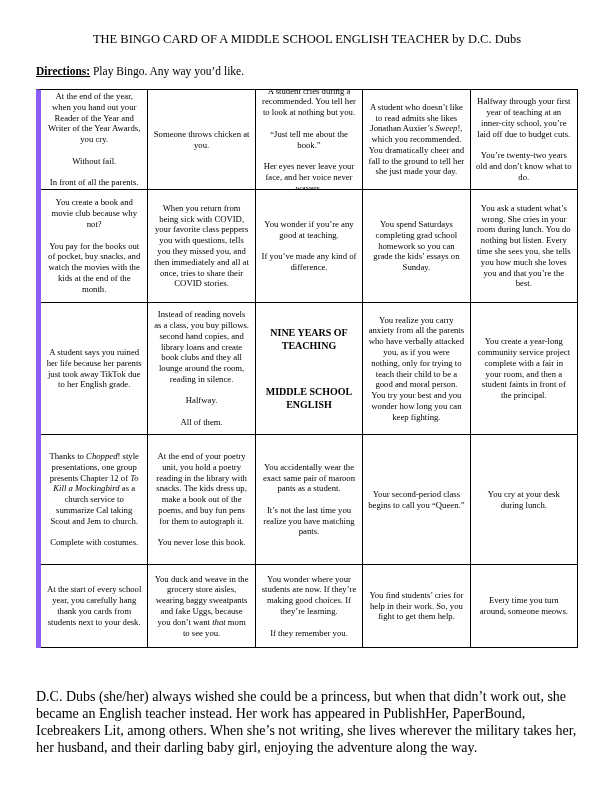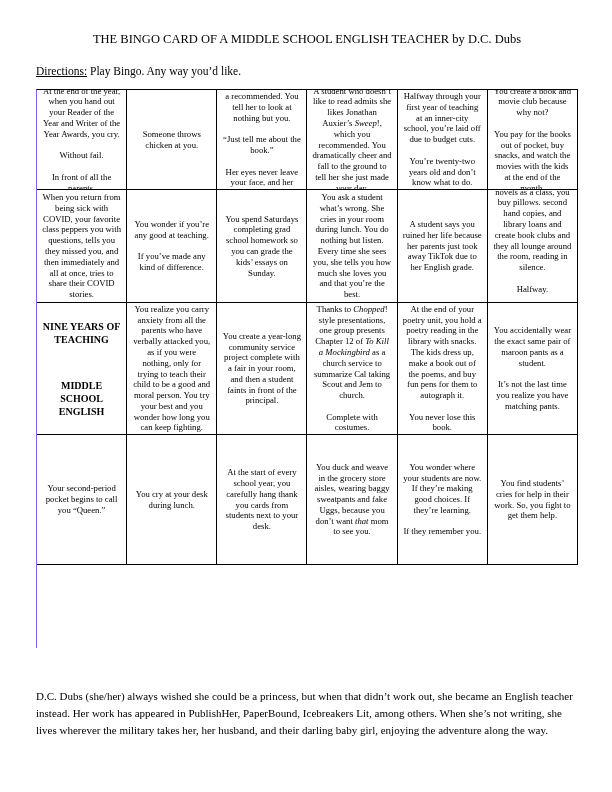--- a/index.html
+++ b/index.html
@@ -20,28 +20,28 @@
     text-align: center;
     font-size: 12.5px;
     line-height: 15px;
     white-space: nowrap;
   }
   .directions {
     margin-top: 17px;
     font-size: 11.5px;
     line-height: 14px;
   }
-  .directions .u { text-decoration: underline; }
+  .directions .u { text-decoration: underline; font-weight: bold; }
   .grid {
     margin-top: 11px;
     display: grid;
-    grid-template-columns: repeat(6, 1fr);
+    grid-template-columns: repeat(5, 1fr);
     grid-template-rows: 100px 113px 132px 130px 83px;
     border-top: 1px solid #000;
-    border-left: 1px solid #8b5cf6;
+    border-left: 5px solid #8b5cf6;
     width: 100%;
     box-sizing: border-box;
   }
   .cell {
     border-right: 1px solid #000;
     border-bottom: 1px solid #000;
     box-sizing: border-box;
     display: flex;
     flex-direction: column;
     justify-content: center;
@@ -57,21 +57,21 @@
   .center-cell {
     font-weight: bold;
     font-size: 10px;
     line-height: 13px;
     gap: 20px;
   }
   .center-cell p { margin: 0 0 13px 0; }
   .center-cell p:last-child { margin-bottom: 0; }
   .bio {
     margin: 40px 0 0 0;
-    font-size: 11px;
+    font-size: 14px;
     line-height: 17px;
     text-align: left;
   }
 </style>
 </head>
 <body>
 
 <div class="page">
   <div class="title">THE BINGO CARD OF A MIDDLE SCHOOL ENGLISH TEACHER by D.C. Dubs</div>
   <div class="directions"><span class="u">Directions:</span><span> Play Bingo. Any way you’d like.</span></div>
@@ -137,33 +137,36 @@
       </div>
       <div class="cell">
         <p>At the end of your poetry unit, you hold a poetry reading in the library with snacks. The kids dress up, make a book out of the poems, and buy fun pens for them to autograph it.</p>
         <p>You never lose this book.</p>
       </div>
       <div class="cell">
         <p>You accidentally wear the exact same pair of maroon pants as a student.</p>
         <p>It’s not the last time you realize you have matching pants.</p>
       </div>
       <div class="cell">
-        <p>Your second-period pocket begins to call you “Queen.”</p>
+        <p>Your second-period class begins to call you “Queen.”</p>
       </div>
       <div class="cell">
         <p>You cry at your desk during lunch.</p>
       </div>
       <div class="cell">
         <p>At the start of every school year, you carefully hang thank you cards from students next to your desk.</p>
       </div>
       <div class="cell">
         <p>You duck and weave in the grocery store aisles, wearing baggy sweatpants and fake Uggs, because you don’t want <em>that</em> mom to see you.</p>
       </div>
       <div class="cell">
         <p>You wonder where your students are now. If they’re making good choices. If they’re learning.</p>
         <p>If they remember you.</p>
       </div>
       <div class="cell">
         <p>You find students’ cries for help in their work. So, you fight to get them help.</p>
       </div>
+      <div class="cell">
+        <p>Every time you turn around, someone meows.</p>
+      </div>
     </div>
   <p class="bio">D.C. Dubs (she/her) always wished she could be a princess, but when that didn’t work out, she became an English teacher instead. Her work has appeared in PublishHer, PaperBound, Icebreakers Lit, among others. When she’s not writing, she lives wherever the military takes her, her husband, and their darling baby girl, enjoying the adventure along the way.</p>
 </div>
 
 </body></html>

